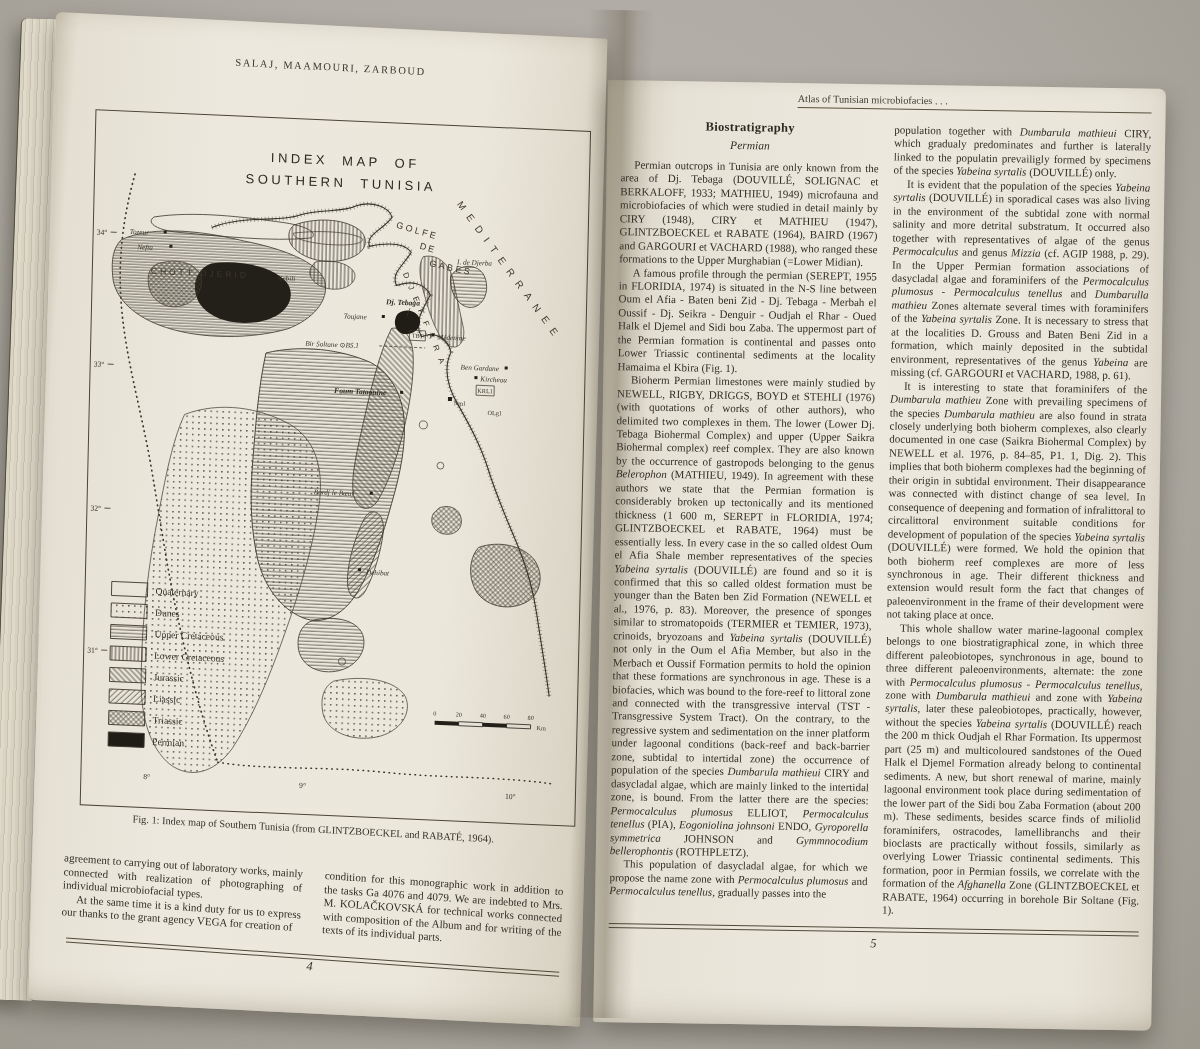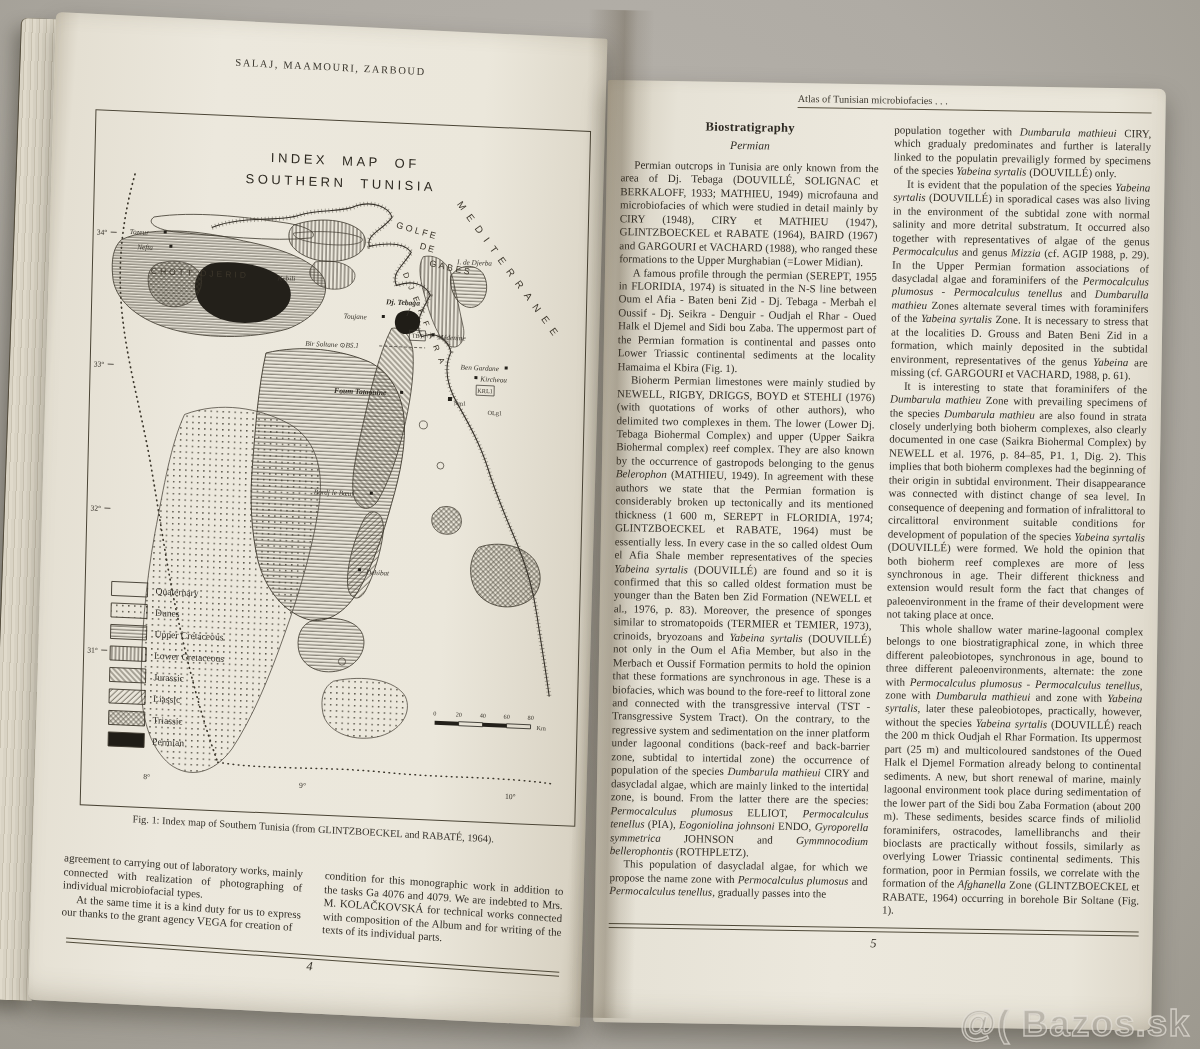--- a/index.html
+++ b/index.html
@@ -309,14 +309,13 @@
           </div>
         </div>
         <div class="rp-rule"></div>
         <div class="rp-num">5</div>
       </div>
     </div>
 
     <div class="gutter-shadow"></div>
   </div>
 
-  <div class="watermark">@( Bazos.sk</div>
 </div>
 
 </body></html>

